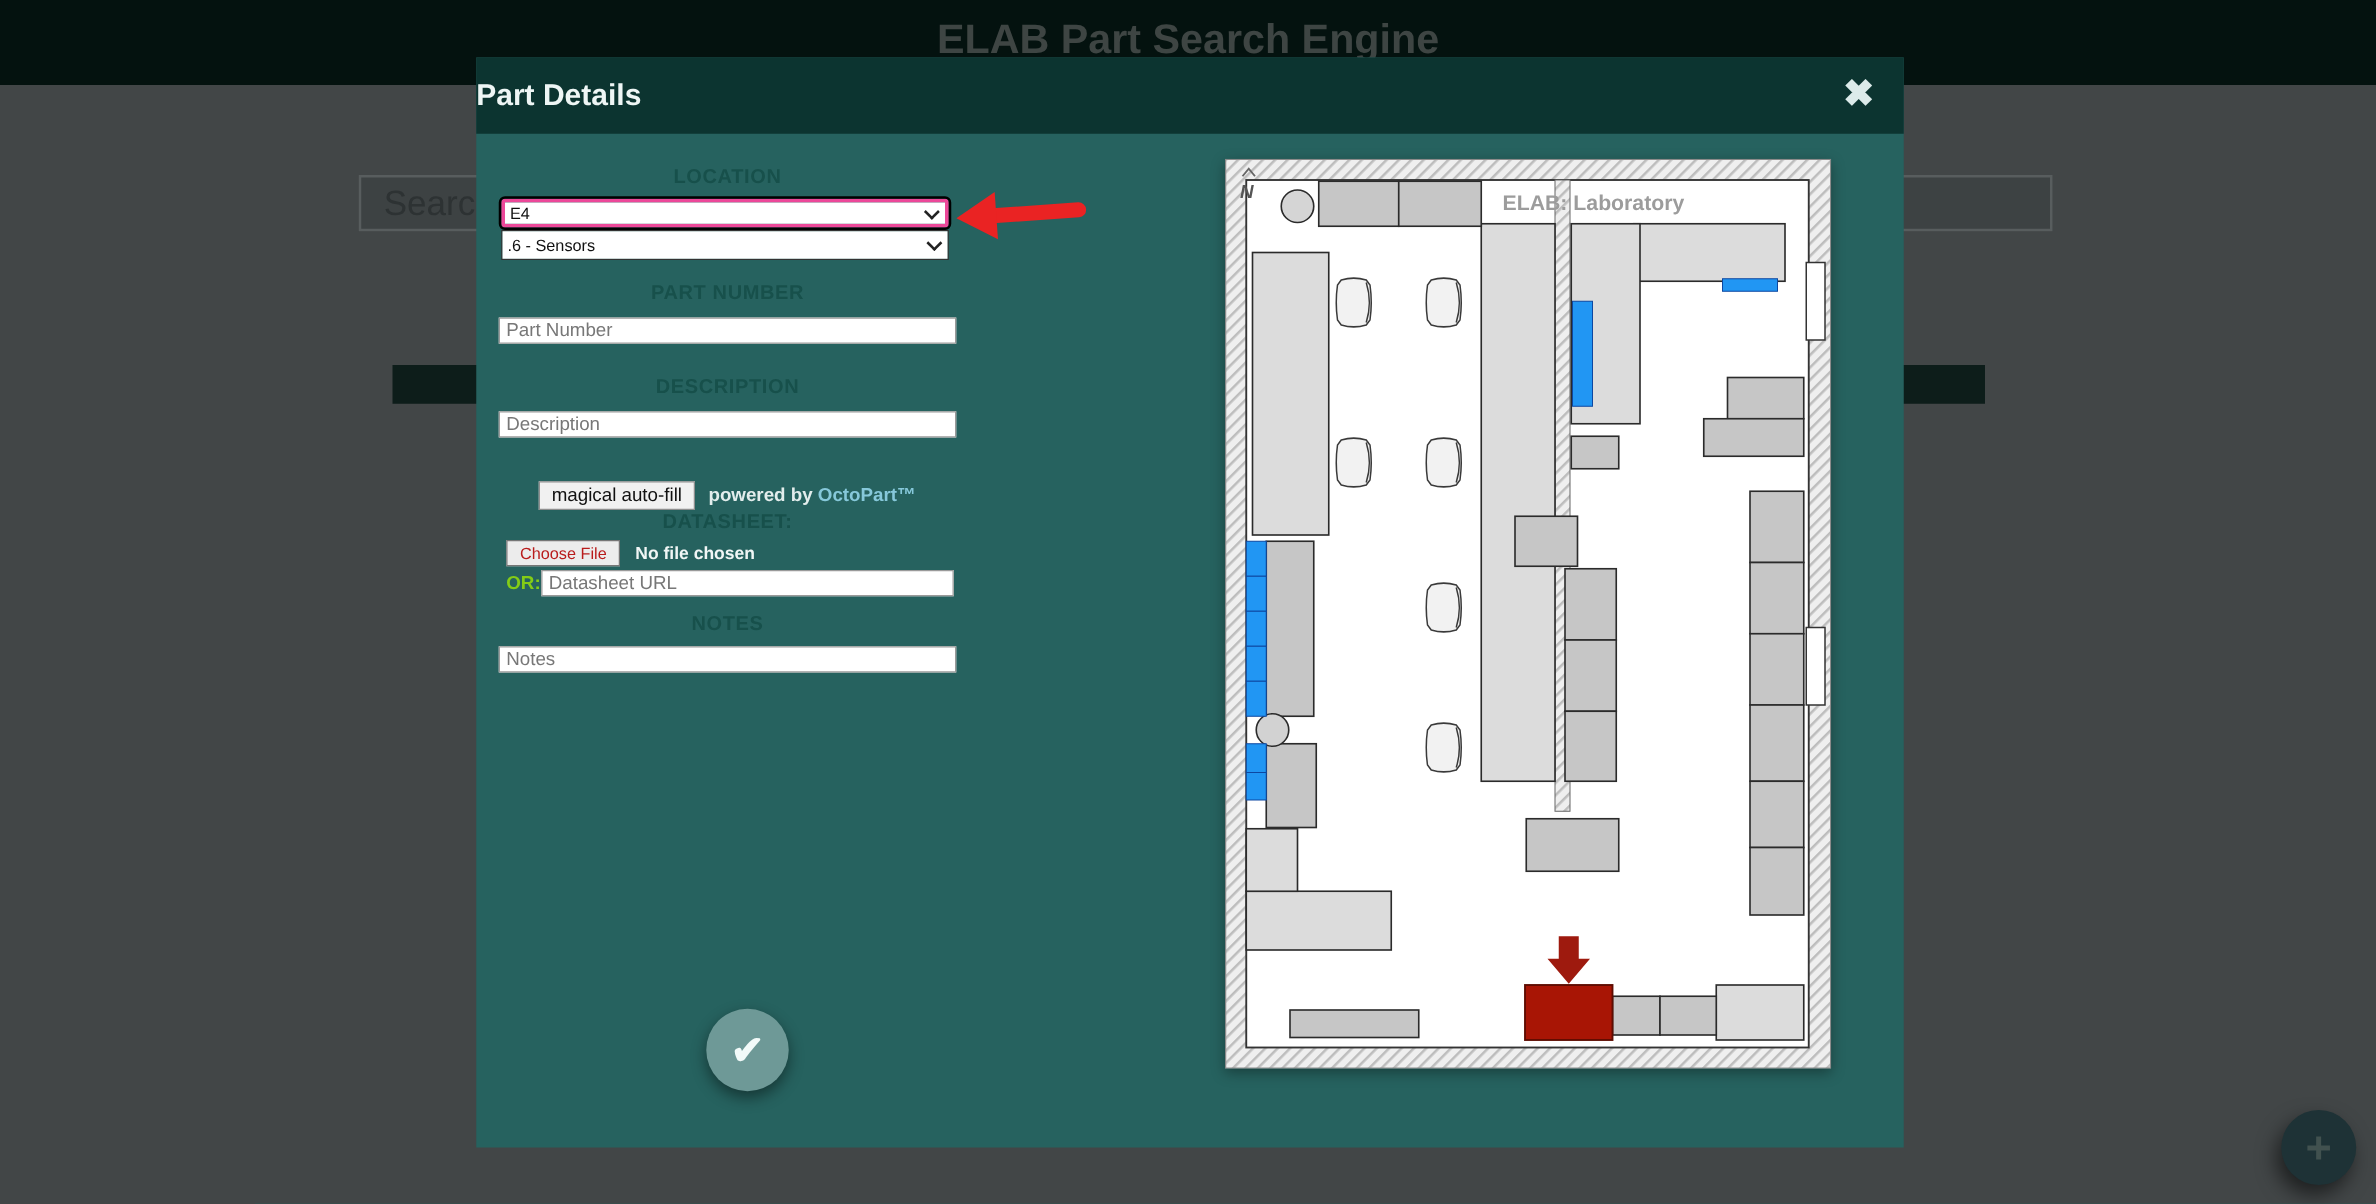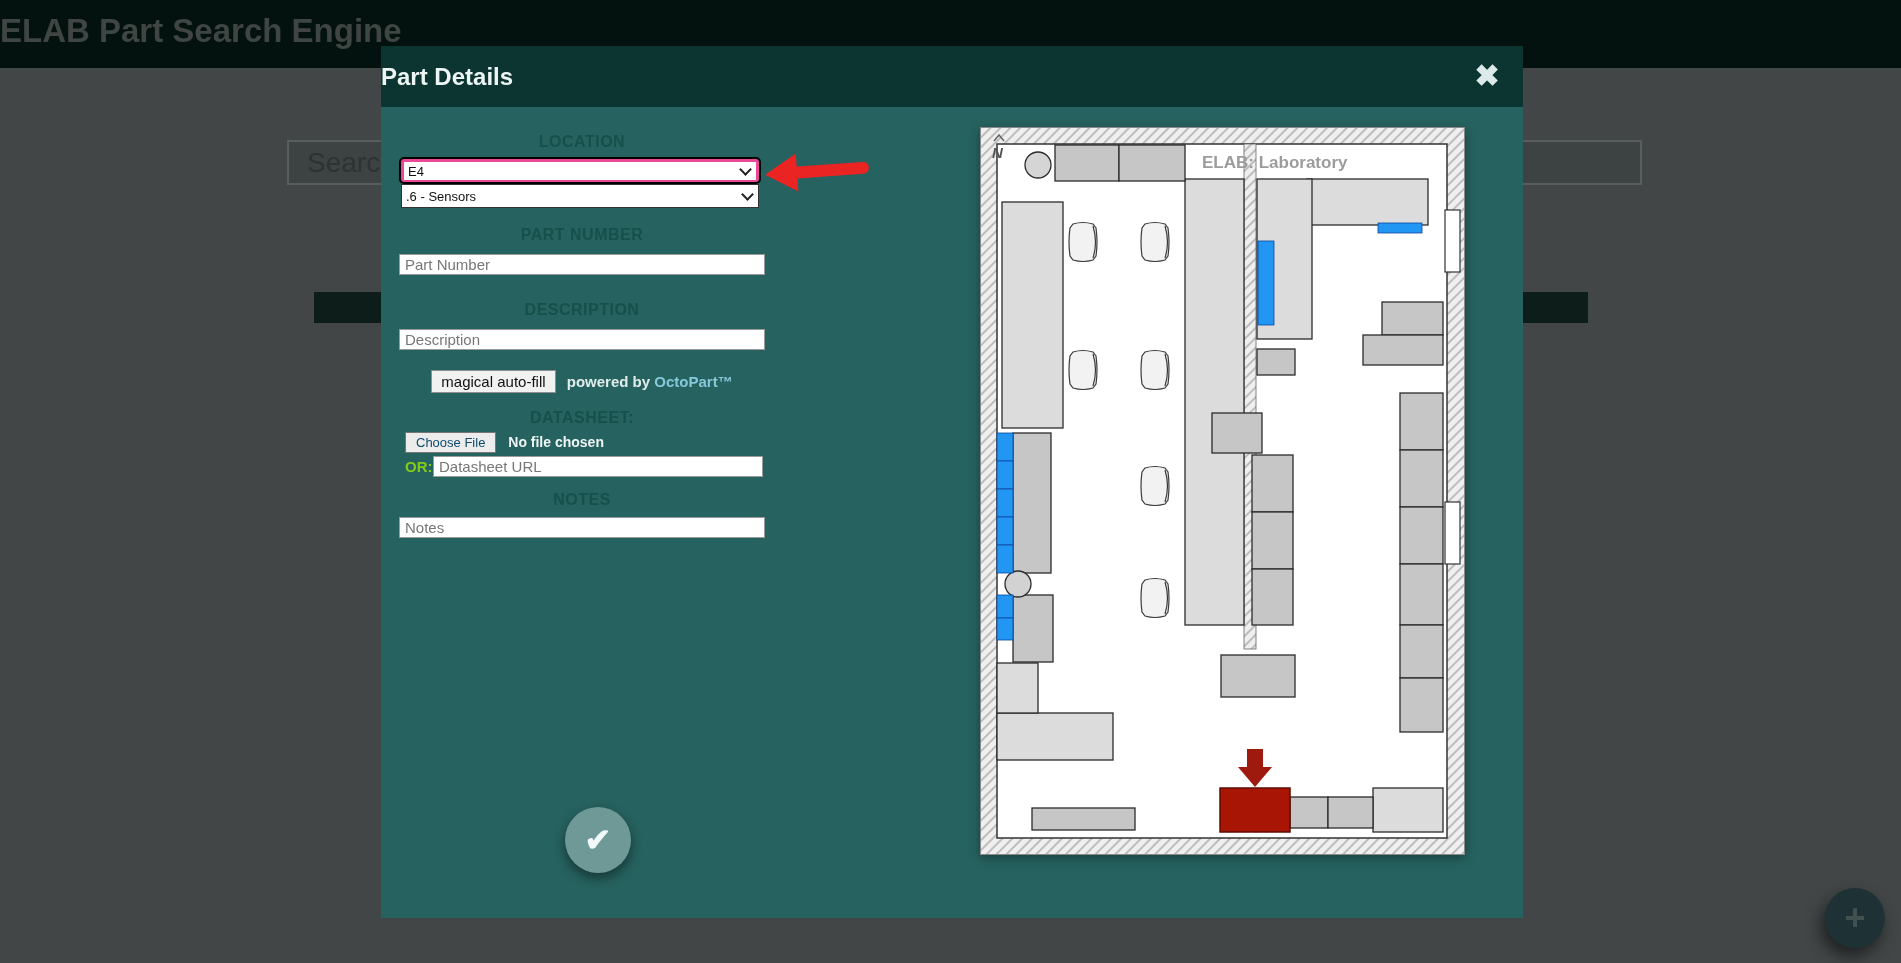--- a/index.html
+++ b/index.html
@@ -3,21 +3,21 @@
 <meta charset="utf-8">
 <style>
   html,body{margin:0;padding:0;}
   body{width:1901px;height:963px;overflow:hidden;background:#424647;
        font-family:"Liberation Sans", sans-serif;position:relative;}
   .screen{position:absolute;inset:0;width:1901px;height:963px;}
 
   
   .topbar{position:absolute;left:0;top:0;width:1901px;height:68px;background:#04120f;}
   .page-title{position:absolute;left:0;top:0;width:100%;height:68px;line-height:62px;
-      text-align:left;font-size:33px;font-weight:700;color:#3e4543;}
+      text-align:center;font-size:33px;font-weight:700;color:#3e4543;}
   .bg-search{position:absolute;left:287px;top:140px;width:1355px;height:45px;
       background:#3d4243;border:2px solid #585d5e;box-sizing:border-box;
       font-size:28px;color:#2d3233;padding:0 18px;outline:none;}
   .bg-search::placeholder{color:#2d3233;opacity:1;}
   .bg-strip{position:absolute;left:314px;top:292px;width:1274px;height:31px;background:#0d1d1a;}
   .fab-add{position:absolute;left:1825px;top:888px;width:60px;height:60px;border-radius:50%;
       background:#1e3236;border:none;box-shadow:-4px 8px 16px rgba(0,0,0,.55);
       display:flex;align-items:center;justify-content:center;cursor:pointer;padding:0;}
   .fab-add .plus{font-size:36px;font-weight:700;color:#41514f;line-height:1;}
 
@@ -45,27 +45,27 @@
       border-right:2px solid #222;border-bottom:2px solid #222;transform:rotate(45deg);}
   .tinput{position:absolute;background:#fff;border:1px solid #9a9a9a;box-sizing:border-box;
       font-size:15px;color:#222;padding:0 5px;outline:none;}
   .tinput::placeholder{color:#777;opacity:1;}
   .lbl-location{top:26px;} .lbl-part{top:119px;} .lbl-desc{top:194px;}
   .lbl-datasheet{top:302px;} .lbl-notes{top:384px;}
   .inp-part{left:0;top:147px;width:366px;height:21px;}
   .inp-desc{left:0;top:222px;width:366px;height:21px;}
   .inp-url{left:34px;top:349px;width:330px;height:21px;}
   .inp-notes{left:0;top:410px;width:366px;height:21px;}
-  .autofill-row{position:absolute;left:0;top:263px;width:100%;text-align:center;font-size:15px;}
+  .autofill-row{position:absolute;left:0;top:278px;width:100%;text-align:center;font-size:15px;}
   .btn-autofill{font-size:15px;color:#111;background:#f1f1f1;border:1px solid #8f8f8f;
       padding:2px 9px;cursor:pointer;font-family:"Liberation Sans",sans-serif;}
   .powered{color:#e2edec;font-weight:600;margin-left:7px;}
   .octopart{color:#86c8da;font-weight:700;}
   .file-row{position:absolute;left:6px;top:325px;font-size:14px;color:#eef6f5;}
-  .btn-choose{font-size:13px;color:#0c4a6e;background:#ececec;border:1px solid #767676;
+  .btn-choose{font-size:13px;color:#b91c1c;background:#ececec;border:1px solid #767676;
       padding:2px 10px;cursor:pointer;font-family:"Liberation Sans",sans-serif;}
   .file-status{margin-left:8px;font-weight:700;color:#f0f6f5;}
   .or-row{position:absolute;left:6px;top:349px;font-size:15px;color:#84cc16;font-weight:700;line-height:22px;}
   .btn-submit{position:absolute;left:166px;top:700px;width:66px;height:66px;border-radius:50%;
       background:#6e9997;border:none;cursor:pointer;box-shadow:0 5px 12px rgba(0,0,0,.45);
       display:flex;align-items:center;justify-content:center;padding:0;}
   .btn-submit .check{font-size:32px;font-weight:700;color:#f2faf9;line-height:1;}
 
   .annot-arrow{position:absolute;left:382px;top:38px;width:110px;height:52px;}
 

